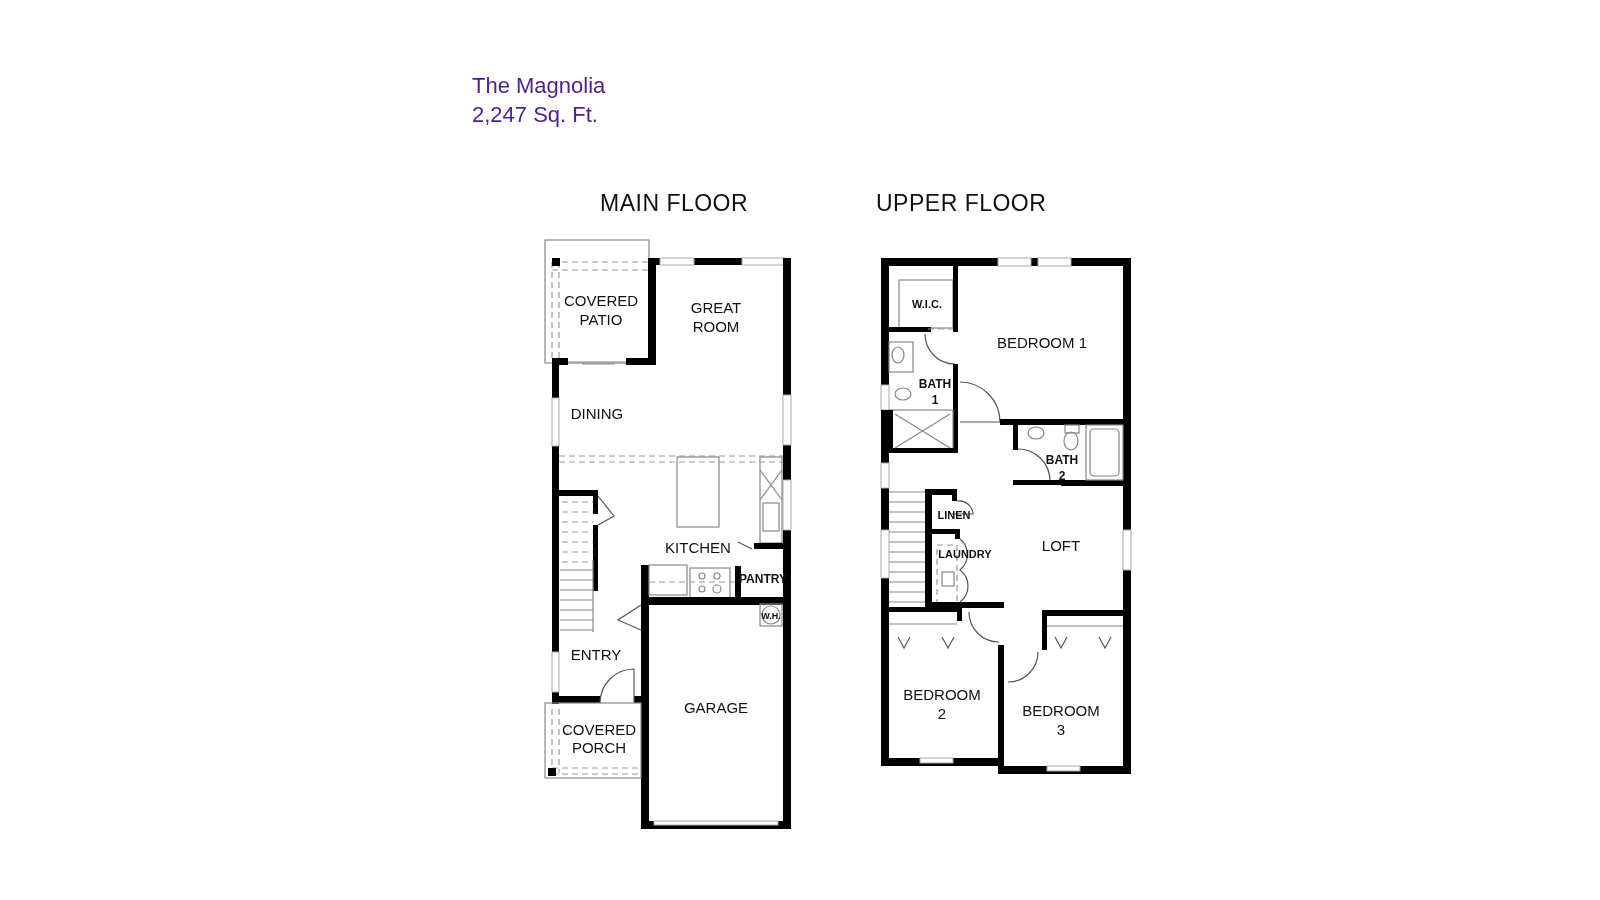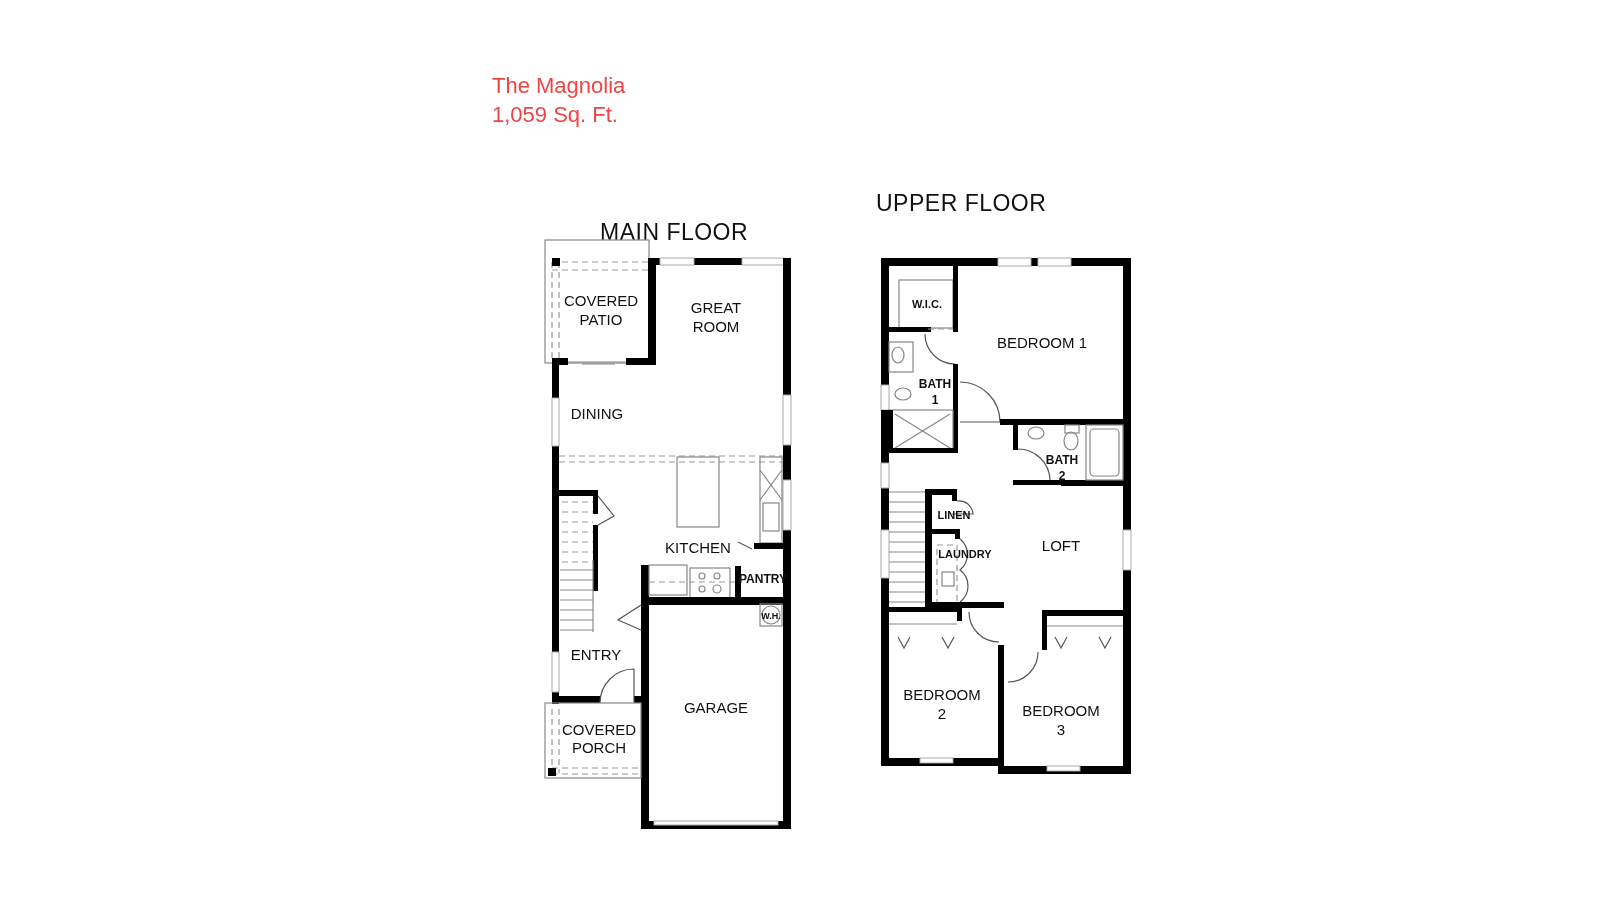--- a/index.html
+++ b/index.html
@@ -1,37 +1,37 @@
 <!DOCTYPE html>
 <html><head>
 <meta charset="utf-8">
 <style>
   html, body { margin: 0; padding: 0; background: #ffffff; }
   body { width: 1600px; height: 900px; position: relative; overflow: hidden;
          font-family: "Liberation Sans", "DejaVu Sans", sans-serif; color: #111; }
-  .title-block { position: absolute; left: 492px; top: 71px; font-size: 22px; line-height: 29px; color: #ef4444; }
+  .title-block { position: absolute; left: 472px; top: 71px; font-size: 22px; line-height: 29px; color: #4c1d95; }
   .title-block div { white-space: nowrap; }
   .floor-heading { position: absolute; top: 190px; font-size: 23px; letter-spacing: 0.5px; color: #111; white-space: nowrap; }
-  #main-heading { left: 600px; margin-top: 29px; }
+  #main-heading { left: 600px; }
   #upper-heading { left: 876px; }
   svg { position: absolute; left: 0; top: 0; }
   .wall { fill: #000; }
   .thin { stroke: #888; stroke-width: 1.2; fill: none; }
   .dash { stroke: #999; stroke-width: 1.2; fill: none; stroke-dasharray: 6 4; }
   .door { stroke: #555; stroke-width: 1.2; fill: none; }
   .win { stroke: #aaa; stroke-width: 1; fill: #fff; }
   .room-label { font-family: "Liberation Sans", "DejaVu Sans", sans-serif; font-size: 15px; fill: #111; text-anchor: middle; }
   .room-label.small { font-size: 12px; font-weight: bold; }
 </style>
 </head>
 <body>
 
 <div class="title-block">
   <div>The Magnolia</div>
-  <div>1,059 Sq. Ft.</div>
+  <div>2,247 Sq. Ft.</div>
 </div>
 
 <div id="main-heading" class="floor-heading">MAIN FLOOR</div>
 <div id="upper-heading" class="floor-heading">UPPER FLOOR</div>
 
 <svg width="1600" height="900" viewBox="0 0 1600 900">
 
   <g>
 
     <rect x="545" y="240" width="104" height="123" class="thin"></rect>

